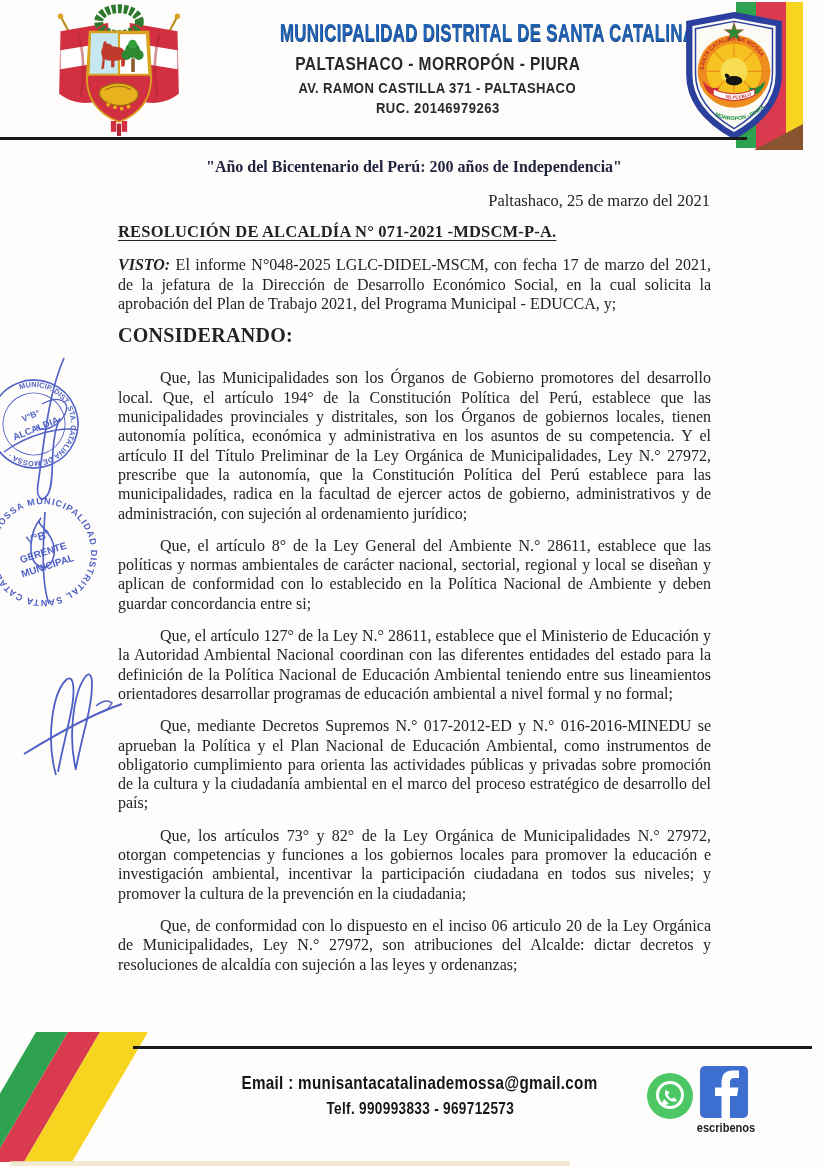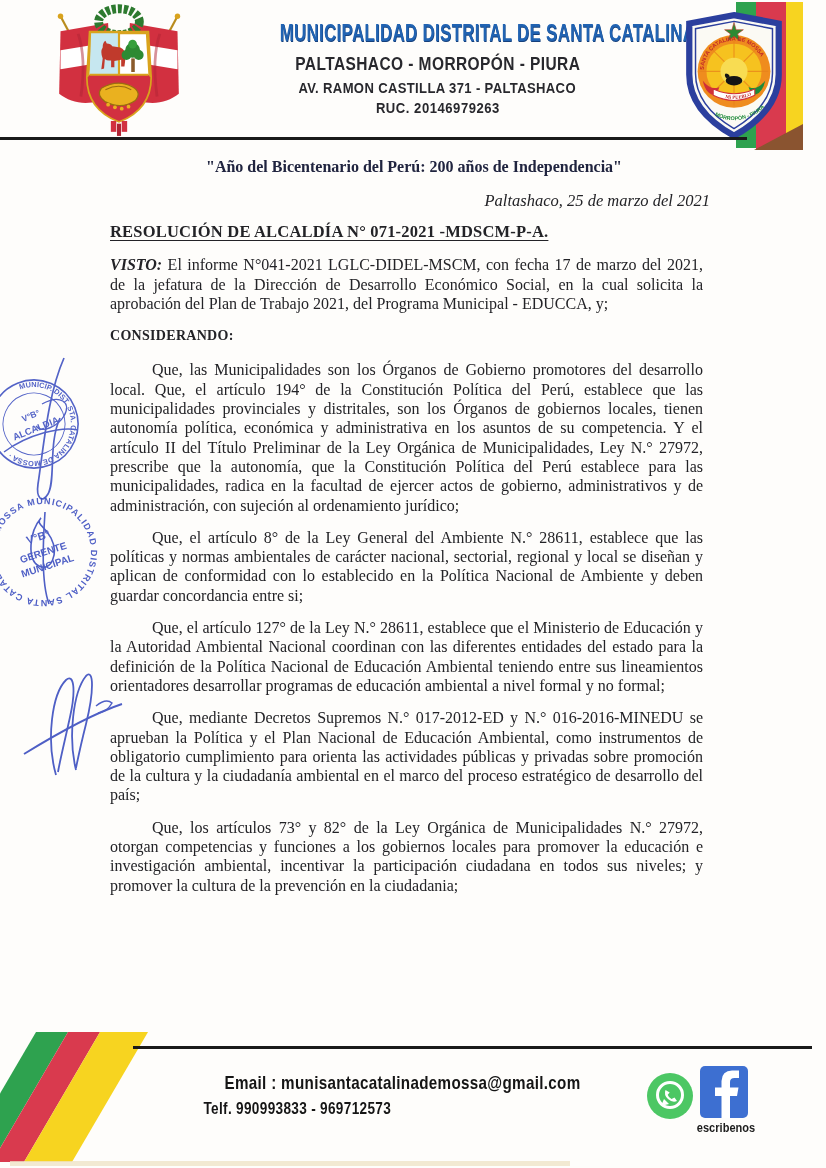--- a/index.html
+++ b/index.html
@@ -12,32 +12,32 @@
         font-family:"Liberation Sans", sans-serif;font-weight:bold;}
   .muni-title{font-size:23px;color:#2163b2;letter-spacing:.5px;transform:scaleX(.73);
               text-shadow:.6px .6px 0 #15407c;}
   .muni-sub1{font-size:18px;color:#28282d;transform:scaleX(.86);margin-top:7px;letter-spacing:.5px;}
   .muni-sub2{font-size:14.5px;color:#28282d;transform:scaleX(.9);margin-top:5px;letter-spacing:.4px;}
   .muni-sub3{font-size:14.5px;color:#28282d;transform:scaleX(.9);margin-top:3px;letter-spacing:.6px;}
   .rule-top{position:absolute;left:0;top:137px;width:747px;height:3px;background:#1a1a1a;}
   
   .motto{position:absolute;left:118px;top:158px;width:592px;text-align:center;
          font-weight:bold;font-size:16px;color:#20243f;}
-  .dateline{position:absolute;left:118px;top:191px;width:592px;text-align:right;font-size:16.5px;font-style:italic;}
-  .bodyblock{position:absolute;left:110px;top:222px;width:593px;font-size:16px;line-height:19.3px;
+  .dateline{position:absolute;left:118px;top:191px;width:592px;text-align:right;font-size:16.5px;}
+  .bodyblock{position:absolute;left:118px;top:222px;width:593px;font-size:16px;line-height:19.3px;
              text-align:justify;}
   .restitle{font-weight:bold;font-size:16.5px;text-decoration:underline;
             text-underline-offset:3px;margin:0 0 14px 0;letter-spacing:.2px;}
   .para{margin:0 0 13px 0;text-indent:42px;}
   .para.noindent{text-indent:0;}
   .blabel{font-weight:bold;font-style:italic;}
-  .considerando{font-weight:bold;font-size:14px;margin:0 0 15px 0;letter-spacing:.3px;}
+  .considerando{font-weight:bold;font-size:20px;margin:0 0 23px 0;letter-spacing:.3px;}
   
   .rule-bottom{position:absolute;left:133px;top:1046px;width:679px;height:3px;background:#1a1a1a;}
-  .foot-contact{position:absolute;left:180px;top:1072px;width:480px;text-align:left;}
+  .foot-contact{position:absolute;left:180px;top:1072px;width:480px;text-align:center;}
   .email-line{font-size:19px;color:#151515;transform:scaleX(.8);letter-spacing:.4px;}
   .phone-line{font-size:17px;color:#151515;transform:scaleX(.8);margin-top:5px;letter-spacing:.4px;}
   .escribenos{position:absolute;left:688px;top:1120px;width:76px;text-align:center;
               font-family:"Liberation Sans", sans-serif;font-weight:bold;font-size:13px;
               color:#1d1d1d;transform:scaleX(.85);}
   .scan-edge{position:absolute;left:10px;top:1161px;width:560px;height:5px;background:#efe4c8;opacity:.8;}
   svg{display:block;}
 </style>
 </head>
 <body>
@@ -135,27 +135,28 @@
     </text>
   </svg>
 
   <div class="rule-top"></div>
 
   <div class="motto">"Año del Bicentenario del Perú: 200 años de Independencia"</div>
   <div class="dateline">Paltashaco, 25 de marzo del 2021</div>
 
   <div class="bodyblock">
     <p class="restitle">RESOLUCIÓN DE ALCALDÍA N° 071-2021 -MDSCM-P-A.</p>
-    <p class="para noindent"><span class="blabel">VISTO:</span><span> El informe N°041-2021 LGLC-DIDEL-MSCM, con fecha 17 de marzo  del 2021, de la jefatura de la Dirección de Desarrollo Económico Social, en la cual solicita la aprobación del Plan de Trabajo 2021, del Programa Municipal - EDUCCA, y;</span></p>
+    <p class="para noindent"><span class="blabel">VISTO:</span><span> El informe N°048-2025 LGLC-DIDEL-MSCM, con fecha 17 de marzo  del 2021, de la jefatura de la Dirección de Desarrollo Económico Social, en la cual solicita la aprobación del Plan de Trabajo 2021, del Programa Municipal - EDUCCA, y;</span></p>
     <p class="considerando">CONSIDERANDO:</p>
     <p class="para">Que, las Municipalidades son los Órganos de Gobierno promotores del desarrollo local. Que, el artículo 194° de la Constitución Política del Perú, establece que las municipalidades provinciales y distritales, son los Órganos de gobiernos locales, tienen autonomía política, económica y administrativa en los asuntos de su competencia. Y el artículo II del Título Preliminar de la Ley Orgánica de Municipalidades, Ley N.° 27972, prescribe que la autonomía, que la Constitución Política del Perú establece para las municipalidades, radica en la facultad de ejercer actos de gobierno, administrativos y de administración, con sujeción al ordenamiento jurídico;</p>
     <p class="para">Que, el artículo 8° de la Ley General del Ambiente N.° 28611, establece que las políticas y normas ambientales de carácter nacional, sectorial, regional y local se diseñan y aplican de conformidad con lo establecido en la Política Nacional de Ambiente y deben guardar concordancia entre si;</p>
     <p class="para">Que, el artículo 127° de la Ley N.° 28611, establece que el Ministerio de Educación y la Autoridad Ambiental Nacional coordinan con las diferentes entidades del estado para la definición de la Política Nacional de Educación Ambiental teniendo entre sus lineamientos orientadores desarrollar programas de educación ambiental a nivel formal y no formal;</p>
     <p class="para">Que, mediante Decretos Supremos N.° 017-2012-ED y N.° 016-2016-MINEDU se aprueban la Política y el Plan Nacional de Educación Ambiental, como instrumentos de obligatorio cumplimiento para orienta las actividades públicas y privadas sobre promoción de la cultura y la ciudadanía ambiental en el marco del proceso estratégico de desarrollo del país;</p>
     <p class="para">Que, los artículos 73° y 82° de la Ley Orgánica de Municipalidades N.° 27972, otorgan competencias y funciones a los gobiernos locales para promover la educación e investigación ambiental, incentivar la participación ciudadana en todos sus niveles; y promover la cultura de la prevención en la ciudadania;</p>
+    <p class="para">Que, de conformidad con lo dispuesto en el inciso 06 articulo 20 de la Ley Orgánica de Municipalidades, Ley N.° 27972, son atribuciones del Alcalde: dictar decretos y resoluciones de alcaldía con sujeción a las leyes y ordenanzas;</p>
   </div>
 
   <svg class="abs" style="left:-22px;top:352px;" width="112" height="160" viewBox="-56 -72 112 160" opacity=".88">
     <g transform="rotate(-22)">
       <circle cx="0" cy="0" r="44" fill="none" stroke="#3c4ec0" stroke-width="1.6"></circle>
       <circle cx="0" cy="0" r="31" fill="none" stroke="#3c4ec0" stroke-width=".9"></circle>
       <defs>
           <path id="st1ring" d="M0,-37 A37,37 0 1 1 -0.01,-37"></path>
         </defs>
       <text font-family="Liberation Sans, sans-serif" font-size="7.4" fill="#3c4ec0" font-weight="bold">

